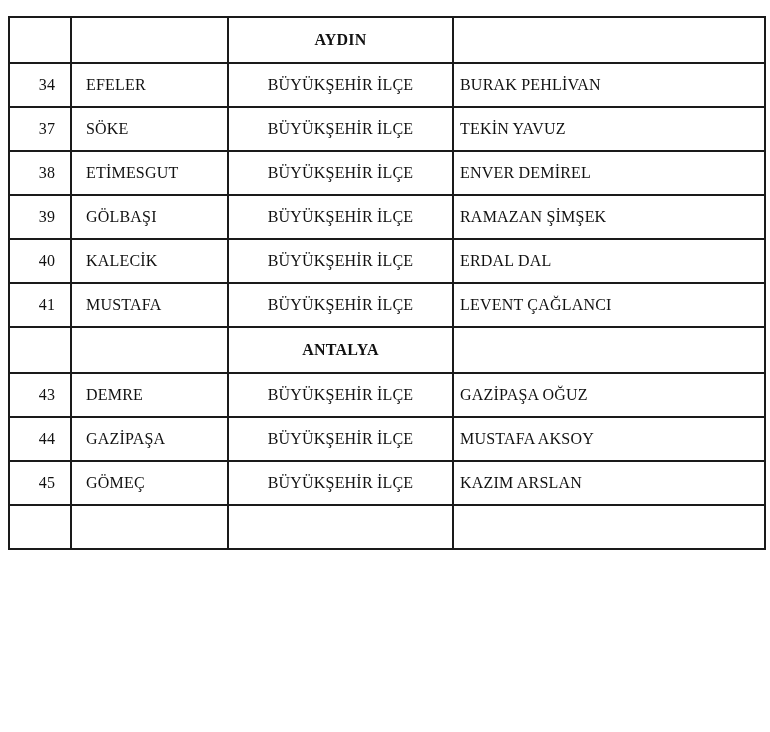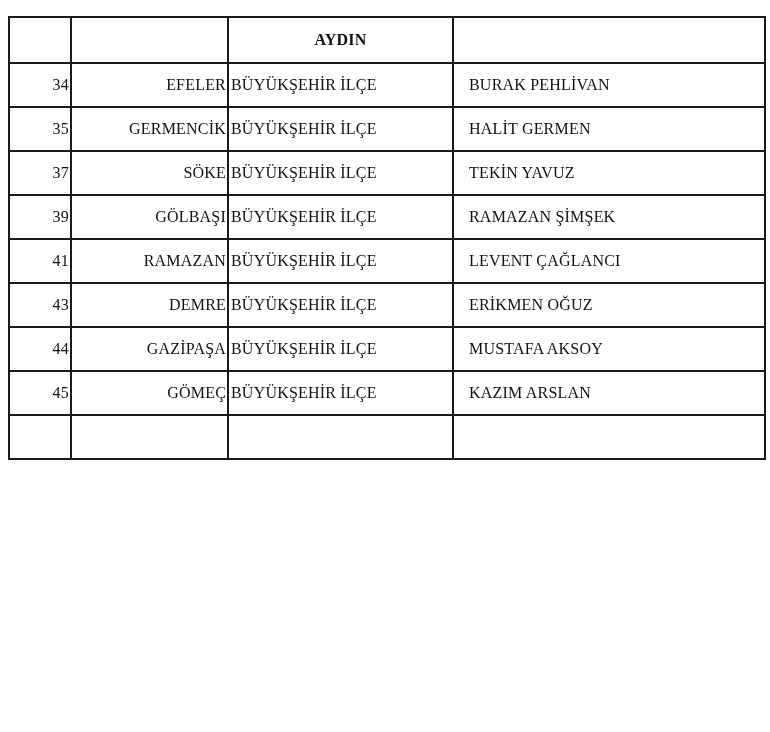--- a/index.html
+++ b/index.html
@@ -30,24 +30,24 @@
     border: 2px solid #1a1a1a;
     height: 44px;
     font-size: 16px;
     letter-spacing: 0.2px;
     white-space: nowrap;
     overflow: hidden;
     vertical-align: middle;
     background: #ffffff;
   }
   tr.province-row td { height: 46px; }
-  td.cell-num  { text-align: right; padding-left: 15px; }
-  td.cell-district { text-align: right; padding-left: 23px; }
-  td.cell-type { padding: 0 2px; }
-  td.cell-name { text-align: left; padding-left: 15px; }
+  td.cell-num  { text-align: center; padding-left: 15px; }
+  td.cell-district { text-align: left; padding-left: 14px; }
+  td.cell-type { text-align: center; padding: 0 2px; }
+  td.cell-name { text-align: left; padding-left: 6px; }
   td.cell-province {
     text-align: center;
     font-weight: bold;
     font-size: 17px;
     letter-spacing: 0.4px;
     padding: 0 2px;
   }
   tr.partial-row td { height: 44px; }
 </style>
 </head>
@@ -68,48 +68,60 @@
         <td class="cell-province">AYDIN</td>
         <td class="cell-name"></td>
       </tr>
       <tr>
         <td class="cell-num">34</td>
         <td class="cell-district">EFELER</td>
         <td class="cell-type">BÜYÜKŞEHİR İLÇE</td>
         <td class="cell-name">BURAK PEHLİVAN</td>
       </tr>
       <tr>
-        <td class="cell-num">35</td>
-        <td class="cell-district">GERMENCİK</td>
-        <td class="cell-type">BÜYÜKŞEHİR İLÇE</td>
-        <td class="cell-name">HALİT GERMEN</td>
-      </tr>
-      <tr>
         <td class="cell-num">37</td>
         <td class="cell-district">SÖKE</td>
         <td class="cell-type">BÜYÜKŞEHİR İLÇE</td>
         <td class="cell-name">TEKİN YAVUZ</td>
+      </tr>
+      <tr>
+        <td class="cell-num">38</td>
+        <td class="cell-district">ETİMESGUT</td>
+        <td class="cell-type">BÜYÜKŞEHİR İLÇE</td>
+        <td class="cell-name">ENVER DEMİREL</td>
       </tr>
       <tr>
         <td class="cell-num">39</td>
         <td class="cell-district">GÖLBAŞI</td>
         <td class="cell-type">BÜYÜKŞEHİR İLÇE</td>
         <td class="cell-name">RAMAZAN ŞİMŞEK</td>
       </tr>
       <tr>
+        <td class="cell-num">40</td>
+        <td class="cell-district">KALECİK</td>
+        <td class="cell-type">BÜYÜKŞEHİR İLÇE</td>
+        <td class="cell-name">ERDAL DAL</td>
+      </tr>
+      <tr>
         <td class="cell-num">41</td>
-        <td class="cell-district">RAMAZAN</td>
+        <td class="cell-district">MUSTAFA</td>
         <td class="cell-type">BÜYÜKŞEHİR İLÇE</td>
         <td class="cell-name">LEVENT ÇAĞLANCI</td>
+      </tr>
+      <tr class="province-row">
+        <td class="cell-num"></td>
+        <td class="cell-district"></td>
+        <td class="cell-province">ANTALYA</td>
+        <td class="cell-name"></td>
       </tr>
       <tr>
         <td class="cell-num">43</td>
         <td class="cell-district">DEMRE</td>
         <td class="cell-type">BÜYÜKŞEHİR İLÇE</td>
-        <td class="cell-name">ERİKMEN OĞUZ</td>
+        <td class="cell-name">GAZİPAŞA OĞUZ</td>
       </tr>
       <tr>
         <td class="cell-num">44</td>
         <td class="cell-district">GAZİPAŞA</td>
         <td class="cell-type">BÜYÜKŞEHİR İLÇE</td>
         <td class="cell-name">MUSTAFA AKSOY</td>
       </tr>
       <tr>
         <td class="cell-num">45</td>
         <td class="cell-district">GÖMEÇ</td>

